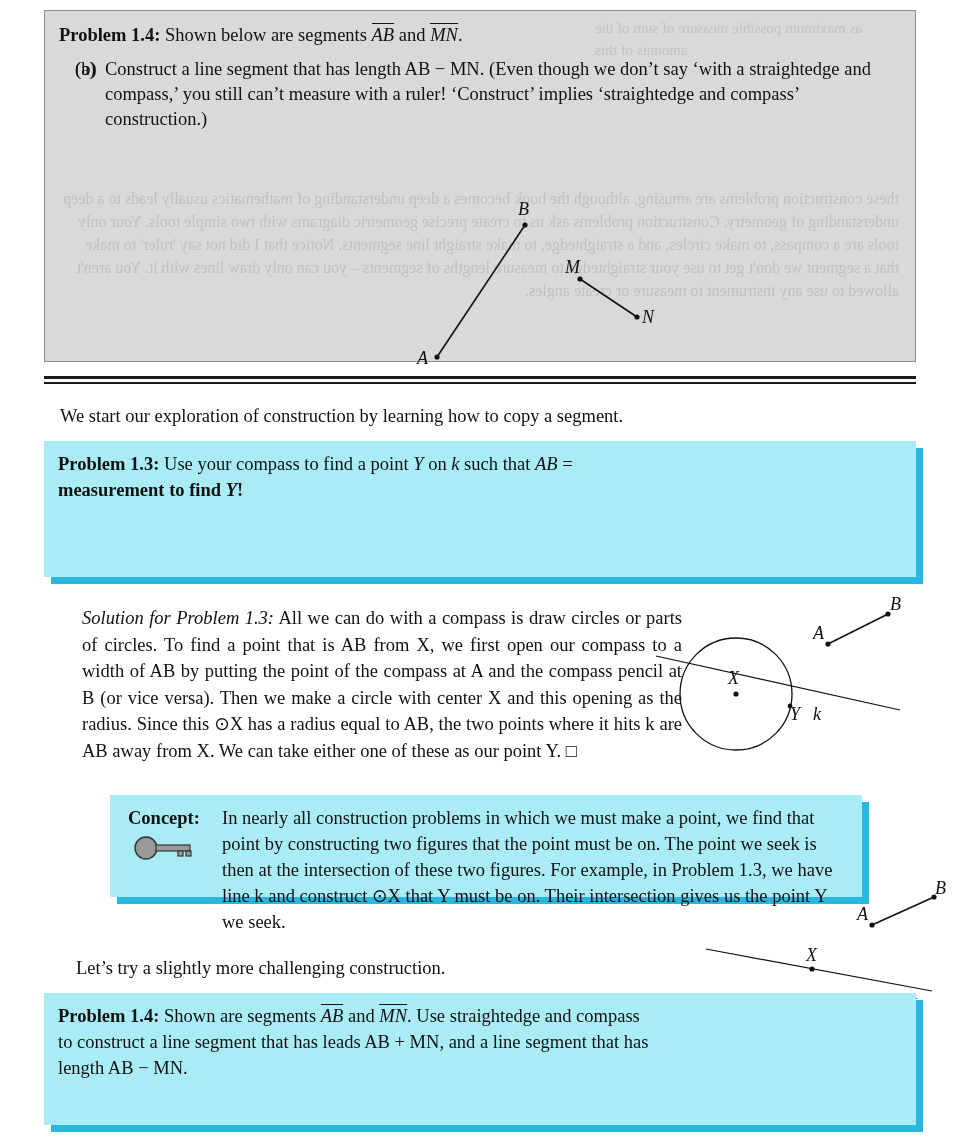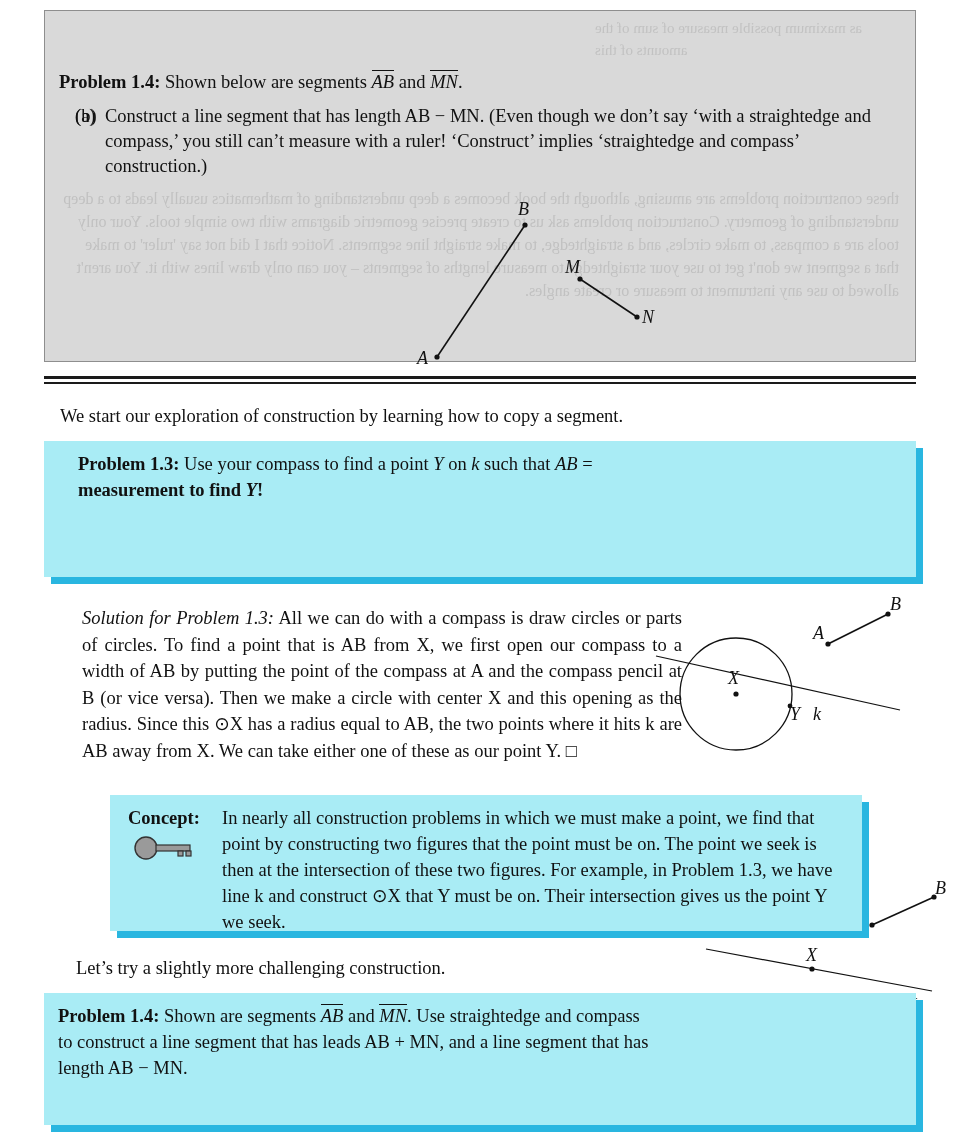--- a/index.html
+++ b/index.html
@@ -35,21 +35,20 @@
     height: 352px;
     background: #d9d9d9;
     border: 1px solid #8e8e8e;
     box-sizing: border-box;
   }
   .gray-box .inner {
     position: absolute;
     left: 14px;
     top: 12px;
     width: 840px;
-    margin-top: 47px;
   }
   .gb-line {
     font-size: 18.5px;
     line-height: 25px;
   }
   .gb-list {
     margin-top: 6px;
   }
   .gb-item {
     position: relative;
@@ -134,23 +133,23 @@
     height: 7px;
     background: #29b6e0;
   }
   .cyan-text {
     position: absolute;
     font-size: 18.5px;
     line-height: 26px;
   }
 
   #problem13-box { left: 44px; top: 441px; width: 872px; height: 136px; }
-  #problem13-text { left: 14px; top: 10px; width: 560px; margin-left: 20px; }
-
-  #concept-box { left: 110px; top: 795px; width: 752px; height: 136px; }
+  #problem13-text { left: 14px; top: 10px; width: 560px; }
+
+  #concept-box { left: 110px; top: 795px; width: 752px; height: 102px; }
   #concept-label { left: 18px; top: 10px; font-weight: bold; font-size: 18.5px; }
   #concept-text { left: 112px; top: 10px; width: 620px; }
 
   #problem14-box { left: 44px; top: 993px; width: 872px; height: 132px; }
   #problem14-text { left: 14px; top: 10px; width: 720px; }
 
   
   .key-icon { position: absolute; left: 22px; top: 40px; }
 
   

